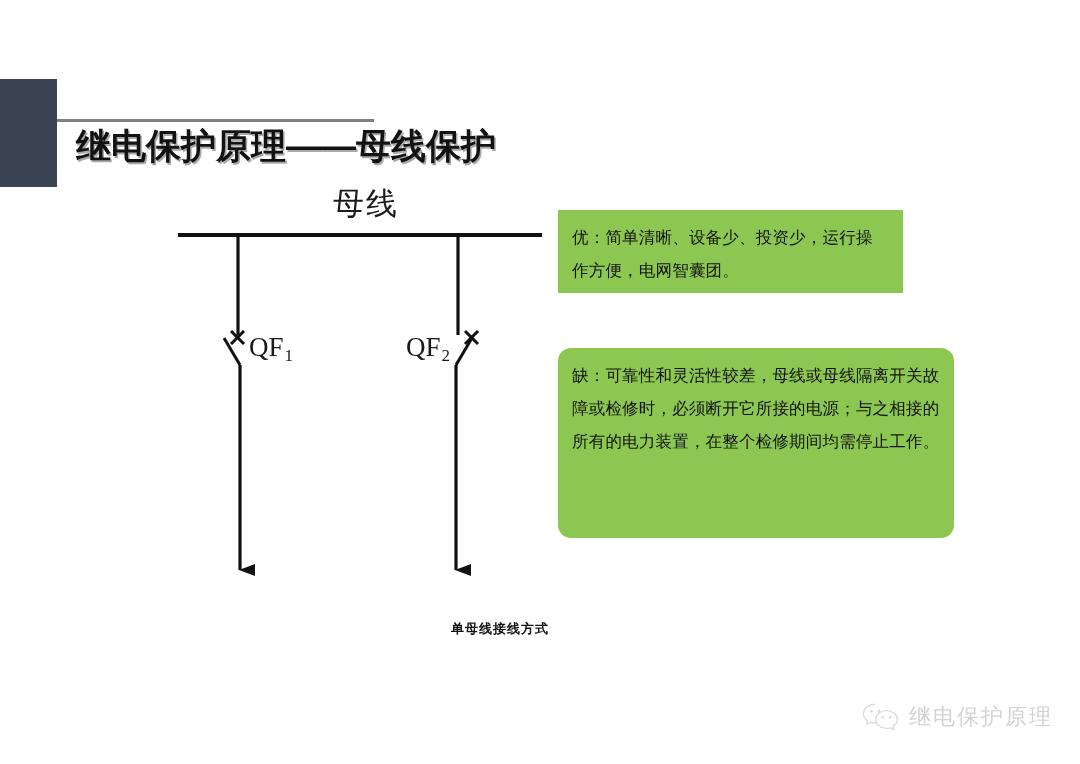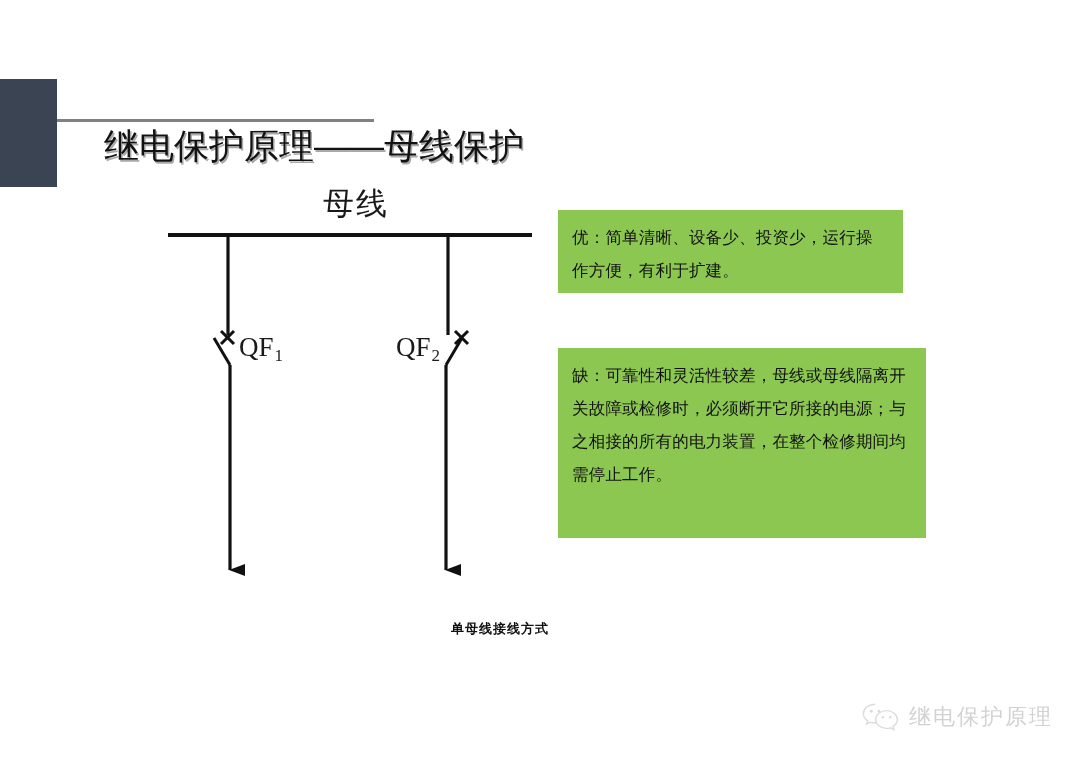--- a/index.html
+++ b/index.html
@@ -37,34 +37,33 @@
     top: 119px;
     width: 317px;
     height: 3px;
     background: #808080;
   }
   .slide-title {
     position: absolute;
     left: 76px;
     top: 124px;
     font-size: 35px;
-    font-weight: normal;
+    font-weight: bold;
     color: #121212;
     letter-spacing: 0px;
     line-height: 44px;
     white-space: nowrap;
     text-shadow: 1.5px 1.5px 0px rgba(140,140,140,0.75);
     font-family: "Liberation Sans", "DejaVu Sans", sans-serif;
-    margin-left: 28px;
   }
 
   
   .diagram {
     position: absolute;
-    left: 146px;
+    left: 156px;
     top: 175px;
     width: 420px;
     height: 430px;
   }
   .bus-label {
     position: absolute;
     left: 0px;
     top: 8px;
     width: 420px;
     text-align: center;
@@ -123,22 +122,23 @@
   }
   .note-pros {
     left: 558px;
     top: 210px;
     width: 345px;
     height: 83px;
   }
   .note-cons {
     left: 558px;
     top: 348px;
-    width: 368px;
+    width: 396px;
     height: 190px;
+    border-radius: 13px;
   }
 
   
   .watermark {
     position: absolute;
     left: 862px;
     top: 702px;
     display: flex;
     align-items: center;
     gap: 9px;
@@ -196,21 +196,21 @@
       </g>
     </svg>
 
     <div class="qf-label qf1-label"><span>QF</span><sub>1</sub></div>
 
     <div class="qf-label qf2-label"><span>QF</span><sub>2</sub></div>
   </div>
 
   <div class="caption-wrap">单母线接线方式</div>
 
-  <div class="note-box note-pros">优：简单清晰、设备少、投资少，运行操作方便，有利于扩建。</div>
+  <div class="note-box note-pros">优：简单清晰、设备少、投资少，运行操作方便，电网智囊团。</div>
 
   <div class="note-box note-cons">缺：可靠性和灵活性较差，母线或母线隔离开关故障或检修时，必须断开它所接的电源；与之相接的所有的电力装置，在整个检修期间均需停止工作。</div>
 
   <div class="watermark">
     <svg class="wm-icon" width="38" height="30" viewBox="0 0 38 30">
       <g fill="none" stroke="#dcdcdc" stroke-width="1.4">
         <path d="M13.2 2.2 C6.6 2.2 1.4 6.5 1.4 11.6 c0 2.9 1.7 5.5 4.3 7.2 l-1.1 3.3 3.7 -1.9
                  c1.5 0.4 3.1 0.6 4.9 0.6 0.4 0 0.8 0 1.2 -0.05"></path>
         <path d="M24.5 8.6 c-6.0 0 -10.9 4.0 -10.9 8.9 0 4.9 4.9 8.9 10.9 8.9 1.3 0 2.6 -0.2 3.8 -0.55
                  l3.6 1.85 -1.05 -3.1 c2.4 -1.6 4.55 -4.0 4.55 -7.1 0 -4.9 -4.9 -8.9 -10.9 -8.9 z"></path>

